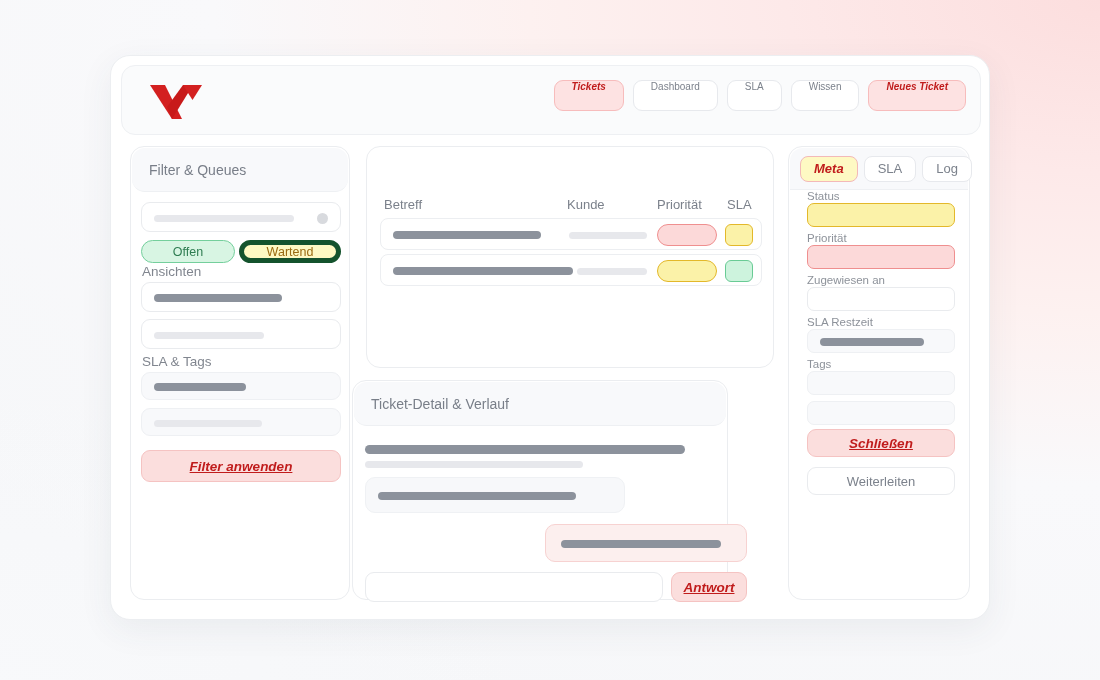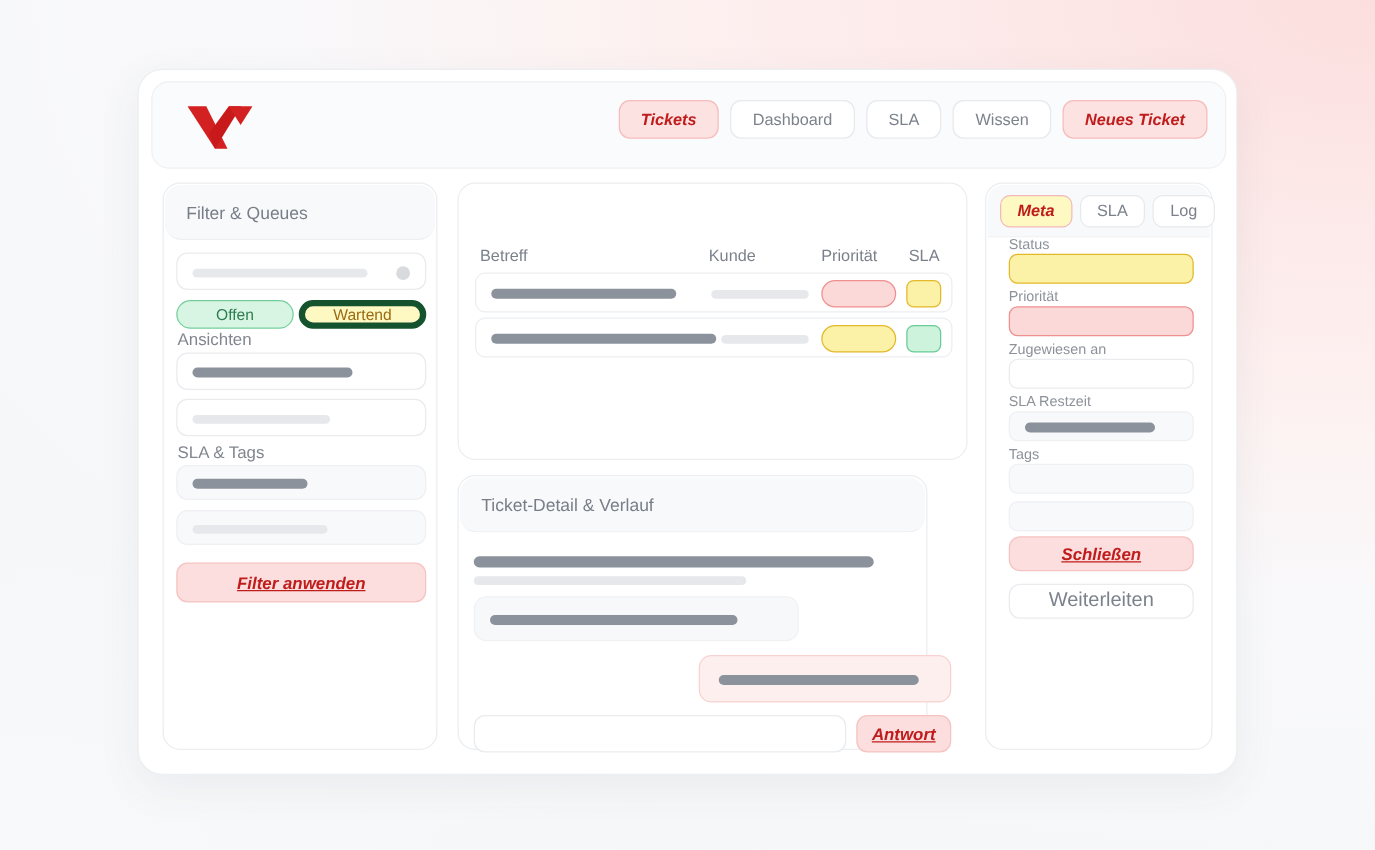--- a/index.html
+++ b/index.html
@@ -65,27 +65,26 @@
     right: 14px;
     top: 14px;
     display: flex;
     gap: 9px;
     align-items: center;
   }
   .nav-btn {
     height: 31px;
     padding: 0 17px;
     display: flex;
-    align-items: center;
     justify-content: center;
     border-radius: 9px;
     background: #ffffff;
     border: 1px solid #e7e9ed;
     color: #7c828c;
-    font-size: 13px;
+    font-size: 10px;
     box-sizing: border-box;
     white-space: nowrap;
   }
   .nav-btn.accent {
     background: #fde2e2;
     border-color: #f7bcbc;
     color: #c01c1c;
     font-weight: bold;
     font-style: italic;
   }
@@ -169,21 +168,21 @@
     justify-content: center;
     box-sizing: border-box;
     text-decoration: underline;
   }
   .btn-plain {
     position: absolute;
     background: #ffffff;
     border: 1px solid #e9ebee;
     border-radius: 9px;
     color: #7c828c;
-    font-size: 16px;
+    font-size: 13px;
     display: flex;
     align-items: center;
     justify-content: center;
     box-sizing: border-box;
   }
 
   
   #list-panel { left: 366px; top: 146px; width: 408px; height: 222px; }
   .col-head {
     position: absolute;
@@ -209,21 +208,21 @@
   .pill.yellow { background: #fbf2a8; border: 1px solid #e3b82a; }
   .sq {
     position: absolute;
     border-radius: 6px;
     box-sizing: border-box;
   }
   .sq.yellow { background: #fbf2a8; border: 1px solid #e3b82a; }
   .sq.green { background: #cdf3dd; border: 1px solid #69cb95; }
 
   
-  #detail-panel { left: 366px; top: 380px; width: 376px; height: 220px; text-align: right; }
+  #detail-panel { left: 352px; top: 380px; width: 376px; height: 220px; text-align: right; }
   .bubble-in {
     position: absolute;
     background: #f7f8fa;
     border: 1px solid #eff1f4;
     border-radius: 10px;
     box-sizing: border-box;
   }
   .bubble-out {
     position: absolute;
     background: #fcefee;

